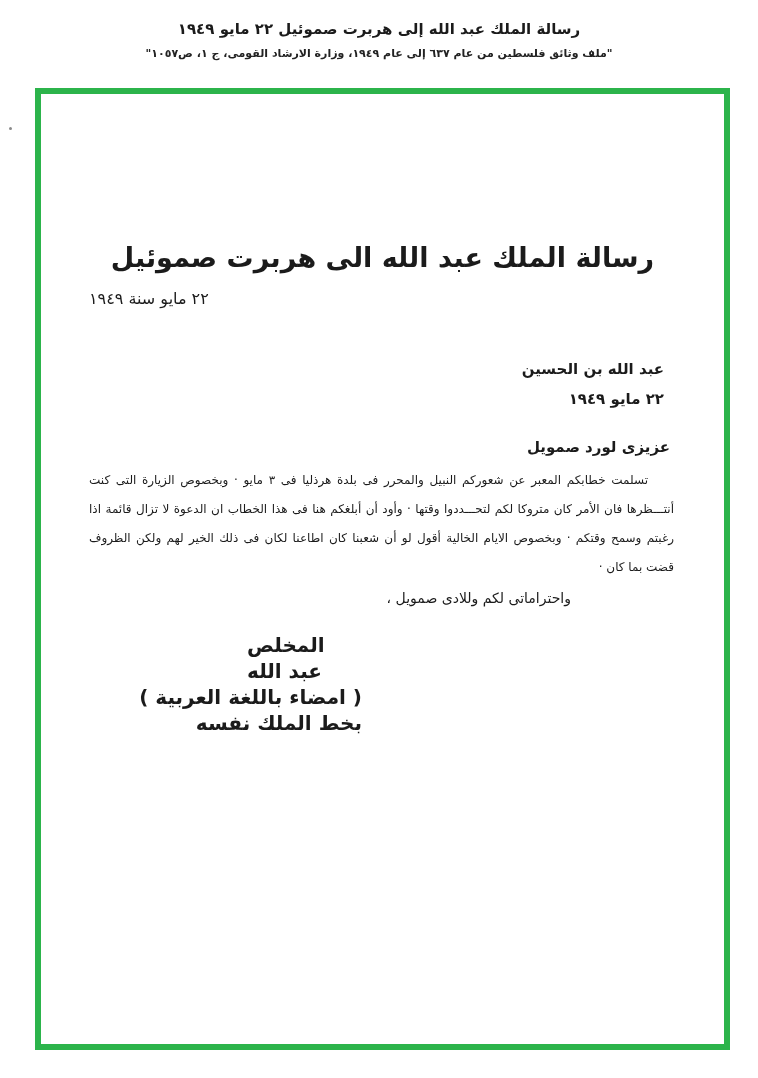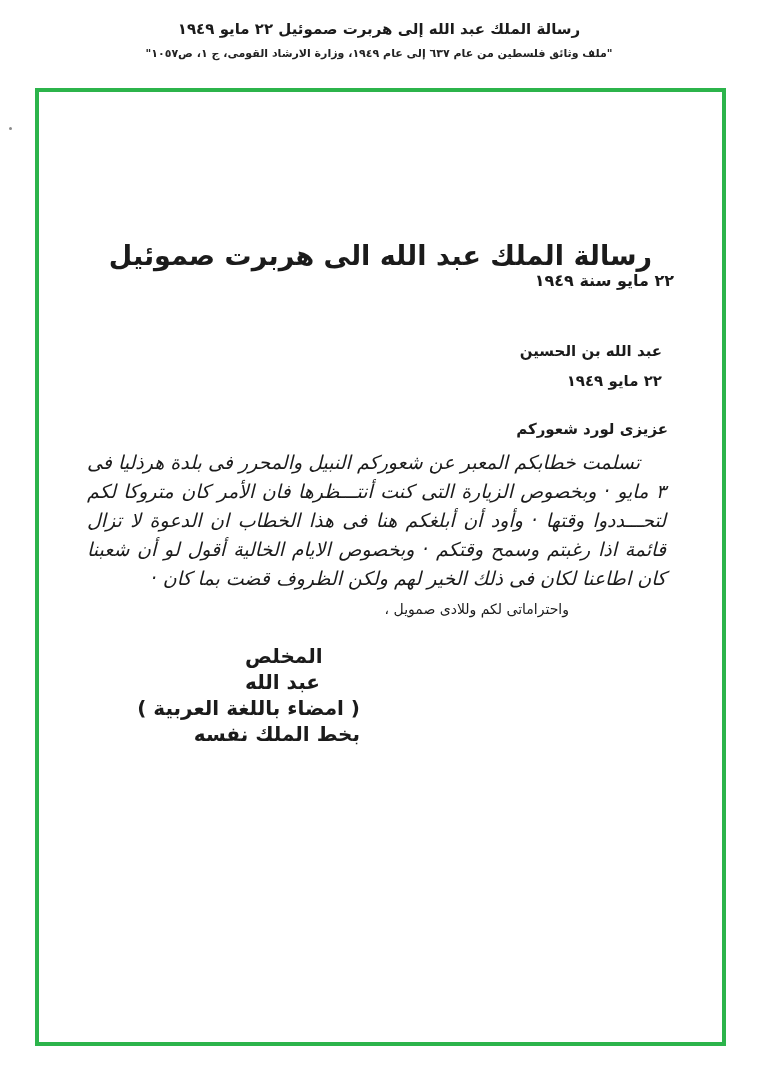--- a/index.html
+++ b/index.html
@@ -35,21 +35,21 @@
     font-weight: bold;
     color: #222;
   }
   
   .letter-frame {
     position: absolute;
     left: 35px;
     top: 88px;
     width: 683px;
     height: 950px;
-    border: 4px solid #14532d;
+    border: 6px solid #14532d;
     box-sizing: content-box;
     background: #ffffff;
   }
   
   .speck {
     position: absolute;
     left: 9px;
     top: 127px;
     width: 3px;
     height: 3px;
@@ -64,49 +64,48 @@
     box-sizing: border-box;
   }
   .letter-title {
     margin: 0;
     padding-top: 148px;
     text-align: center;
     font-size: 27px;
     font-weight: bold;
   }
   .letter-subtitle {
-    margin-top: 0;
-    text-align: right;
+    margin-top: 16px;
+    text-align: left;
     font-size: 16px;
-    font-weight: bold;
+    font-weight: normal;
   }
   .meta {
     margin-top: 46px;
     padding-left: 0;
     padding-right: 12px;
     font-size: 15px;
     font-weight: bold;
     line-height: 30px;
   }
   .meta .city {
     margin-right: 44px;
   }
   .salutation {
     margin-top: 24px;
     padding-right: 6px;
     font-size: 15px;
     font-weight: bold;
   }
   .para {
-    margin: 10px 8px 0 0;
-    font-size: 19px;
+    margin: 10px 2px 0 0;
+    font-size: 12px;
     line-height: 29px;
     text-align: justify;
     text-indent: 26px;
-    font-style: italic;
   }
   .closing {
     margin: 8px 105px 0 0;
     font-size: 14px;
   }
   .signature {
     margin-top: 26px;
     margin-right: 314px;
     width: 115px;
     text-align: left;
@@ -132,21 +131,21 @@
     <div class="letter">
 
       <h1 class="letter-title">رسالة الملك عبد الله الى هربرت صموئيل</h1>
       <div class="letter-subtitle">٢٢ مايو سنة ١٩٤٩</div>
 
       <div class="meta">
         <div>عبد الله بن الحسين</div>
         <div>٢٢ مايو ١٩٤٩</div>
       </div>
 
-      <div class="salutation">عزيزى لورد شعوركم</div>
+      <div class="salutation">عزيزى لورد صمويل</div>
 
       <p class="para">تسلمت خطابكم المعبر عن شعوركم النبيل والمحرر فى بلدة هرذليا فى ٣ مايو · وبخصوص الزيارة التى كنت أنتـــظرها فان الأمر كان متروكا لكم لتحـــددوا وقتها · وأود أن أبلغكم هنا فى هذا الخطاب ان الدعوة لا تزال قائمة اذا رغبتم وسمح وقتكم · وبخصوص الايام الخالية أقول لو أن شعبنا كان اطاعنا لكان فى ذلك الخير لهم ولكن الظروف قضت بما كان ·</p>
 
       <div class="closing">واحتراماتى لكم وللادى صمويل ،</div>
 
       <div class="signature">
         <div>المخلص</div>
         <div>عبد الله</div>
         <div>( امضاء باللغة العربية )</div>
         <div>بخط الملك نفسه</div>

